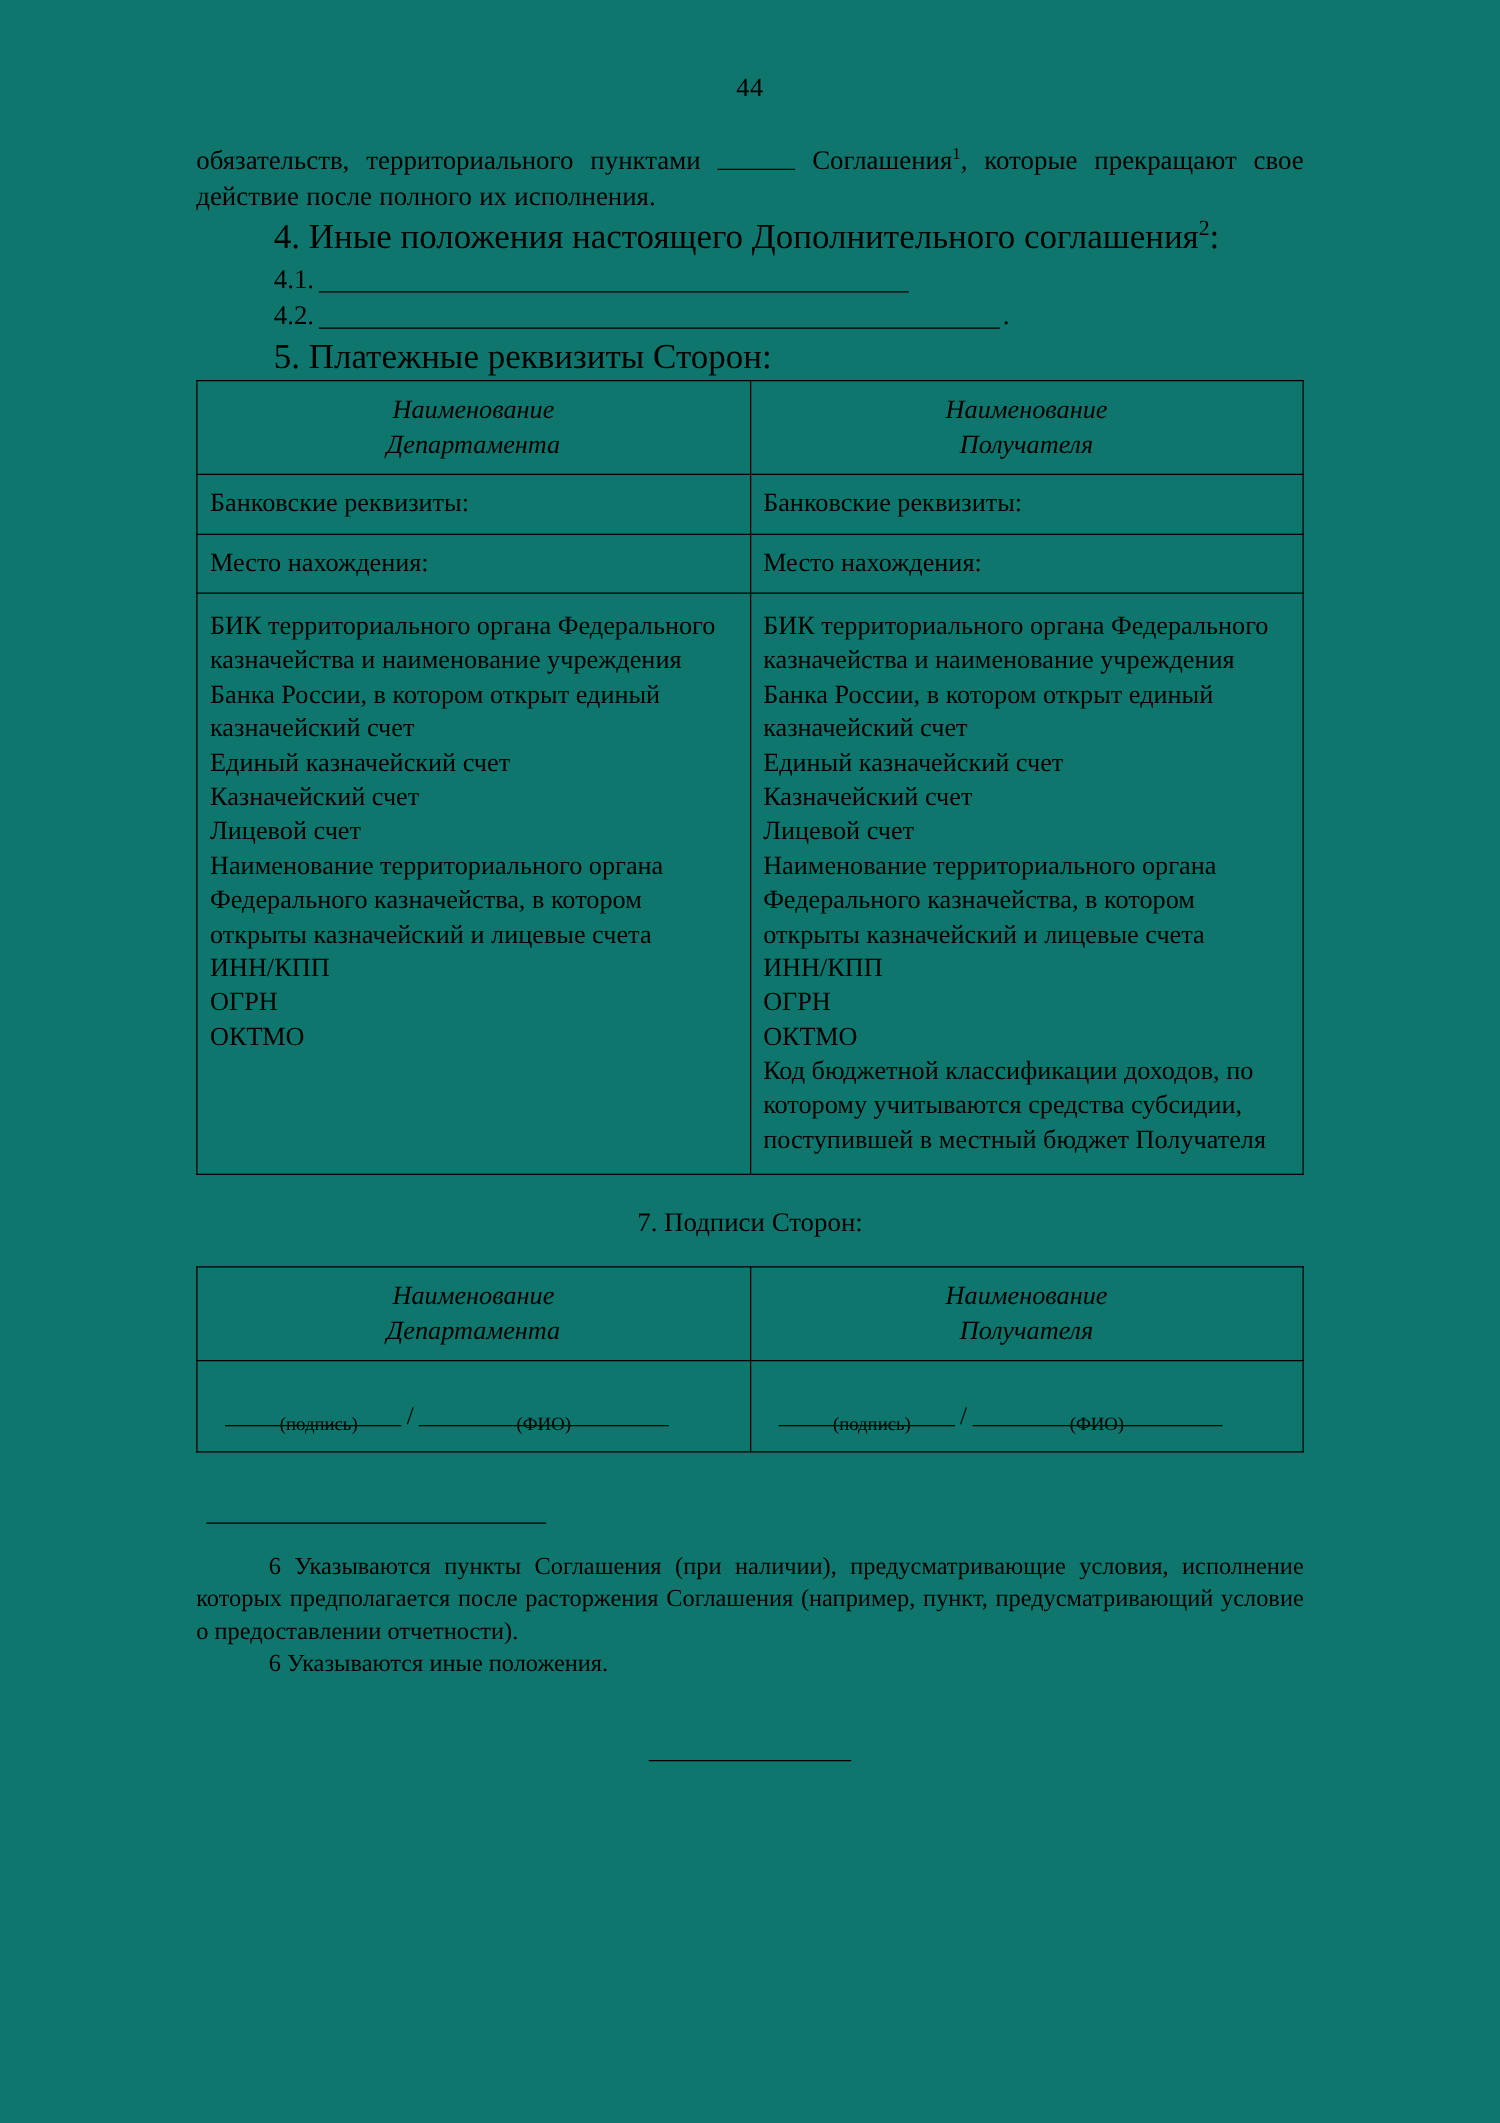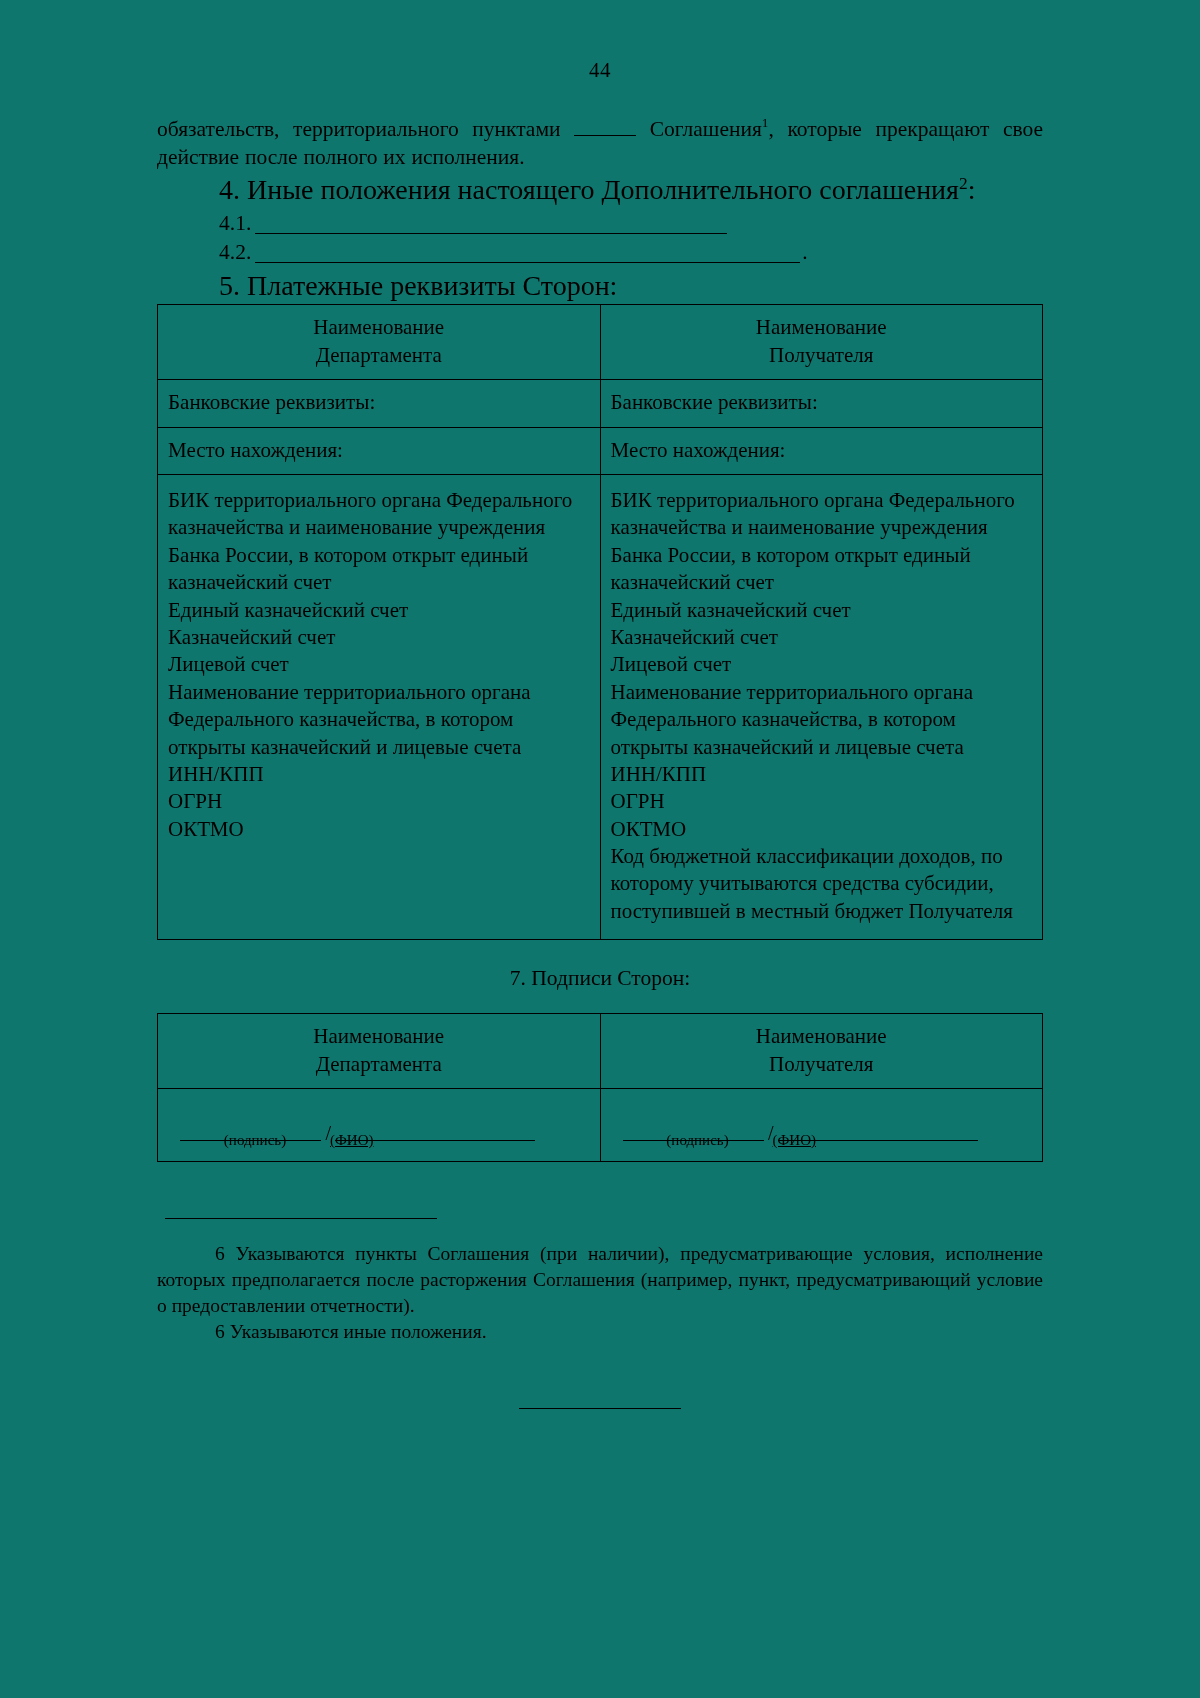--- a/index.html
+++ b/index.html
@@ -89,20 +89,21 @@
     border: 1.6px solid #000;
     vertical-align: top;
     font-size: 21px;
     line-height: 1.305;
     padding: 9px 10px 10px 10px;
   }
   td.hdr {
     text-align: center;
     padding-top: 14px;
     padding-bottom: 14px;
+    font-style: italic;
   }
   .reqs-table { margin-top: 28px; }
   .reqs-table td.body-cell { padding-top: 12px; padding-bottom: 14px; }
   .req-line { white-space: normal; }
 
   .sign-title {
     text-align: center;
     font-size: 21.5px;
     margin: 26px 0 22px 0;
   }
@@ -128,21 +129,21 @@
   .sig-rules .r2 { width: 205px; border-bottom: 1.5px solid #000; }
   .sig-labels {
     position: absolute;
     left: 22px;
     top: 42px;
     width: 360px;
     font-size: 15px;
     display: flex;
   }
   .sig-labels .l1 { width: 150px; text-align: center; }
-  .sig-labels .l2 { width: 210px; text-align: left; text-decoration: underline; }
+  .sig-labels .l2 { width: 210px; text-align: center; }
 
   .foot-sep {
     width: 272px;
     border: 0;
     border-top: 1.4px solid #000;
     margin: 56px 0 0 8px;
   }
   .footnotes {
     margin-top: 22px;
   }

